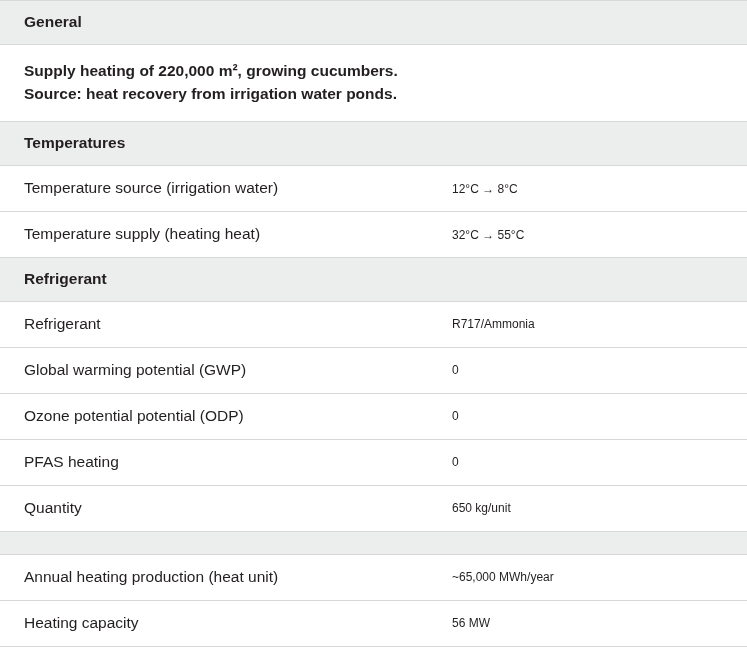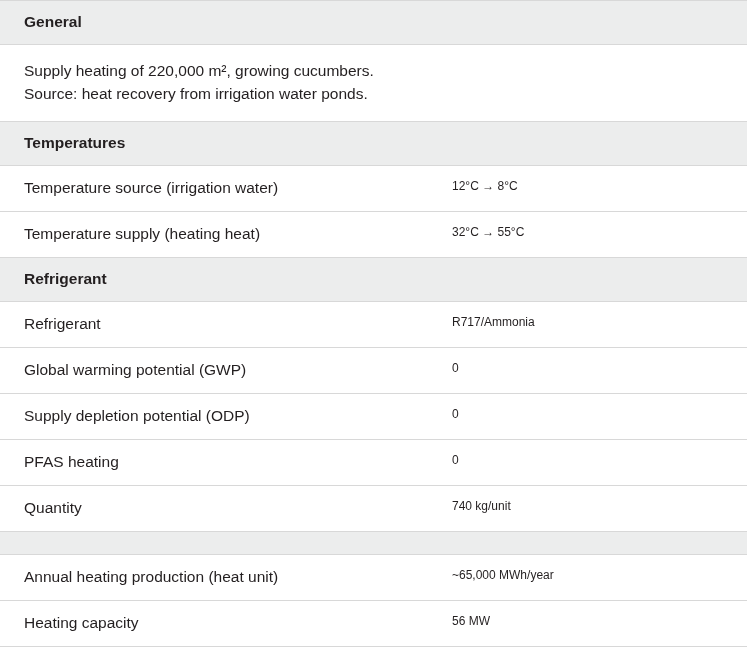--- a/index.html
+++ b/index.html
@@ -9,21 +9,21 @@
   }
   body {
     width: 747px;
     height: 667px;
     font-family: "Liberation Sans", sans-serif;
     color: #231f20;
     -webkit-font-smoothing: antialiased;
   }
   .row {
     display: flex;
-    align-items: flex-start;
+    align-items: center;
     border-bottom: 1px solid #d8d8d8;
     box-sizing: border-box;
   }
   .row.section {
     background: #eceded;
     border-bottom: 1px solid #d8d8d8;
   }
   .row.first {
     border-top: 1px solid #d8d8d8;
   }
@@ -52,20 +52,21 @@
   }
   .note {
     box-sizing: border-box;
     padding: 14px 24px 16px 24px;
     font-size: 15.5px;
     line-height: 1.5;
     border-bottom: 1px solid #d8d8d8;
   }
   .note div {
     white-space: nowrap;
+    font-weight: bold;
   }
 </style>
 </head>
 <body>
 
 <div id="table-root">
     <div class="row section first">
       <div class="cell-label">General</div>
       <div class="cell-value"></div>
     </div>
@@ -91,30 +92,30 @@
     </div>
     <div class="row">
       <div class="cell-label">Refrigerant</div>
       <div class="cell-value">R717/Ammonia</div>
     </div>
     <div class="row">
       <div class="cell-label">Global warming potential (GWP)</div>
       <div class="cell-value">0</div>
     </div>
     <div class="row">
-      <div class="cell-label">Supply depletion potential (ODP)</div>
+      <div class="cell-label">Ozone potential potential (ODP)</div>
       <div class="cell-value">0</div>
     </div>
     <div class="row">
       <div class="cell-label">PFAS heating</div>
       <div class="cell-value">0</div>
     </div>
     <div class="row">
       <div class="cell-label">Quantity</div>
-      <div class="cell-value">740 kg/unit</div>
+      <div class="cell-value">650 kg/unit</div>
     </div>
     <div class="row section">
       <div class="cell-value"></div>
     </div>
     <div class="row">
       <div class="cell-label">Annual heating production (heat unit)</div>
       <div class="cell-value">~65,000 MWh/year</div>
     </div>
     <div class="row">
       <div class="cell-label">Heating capacity</div>

